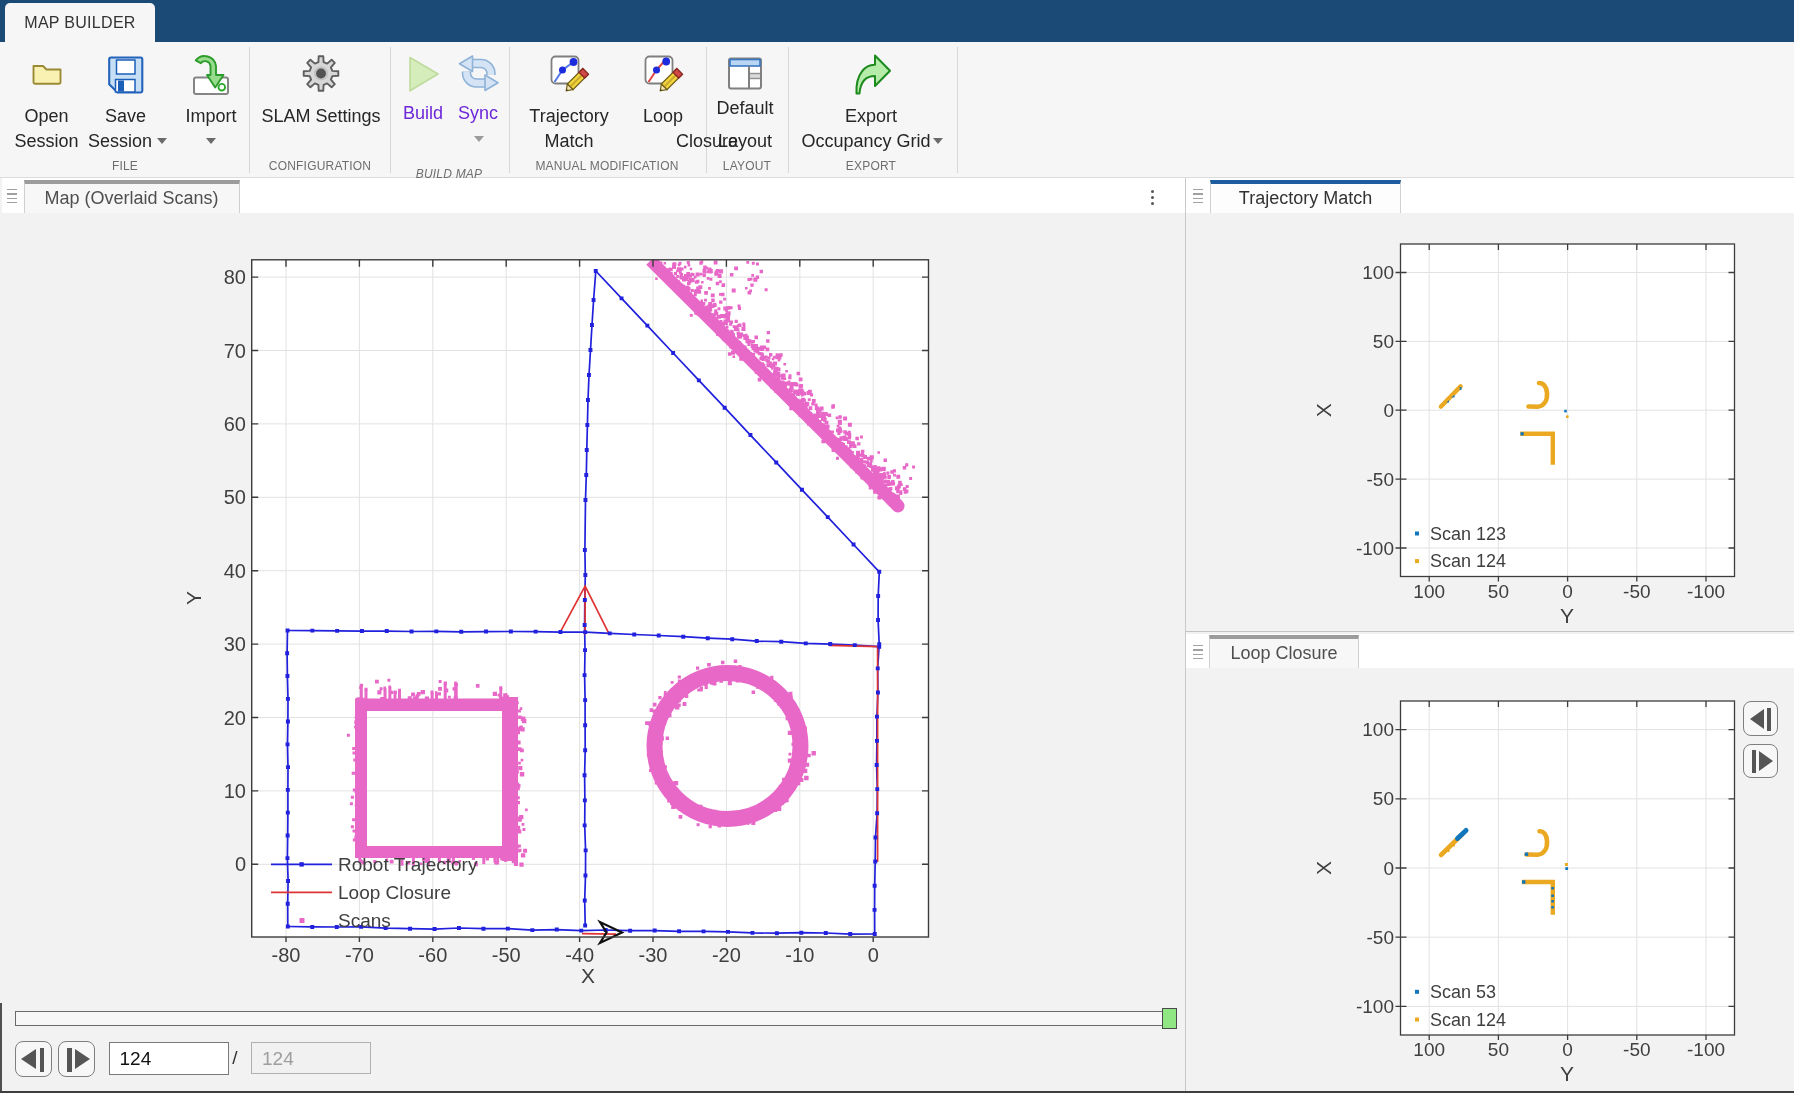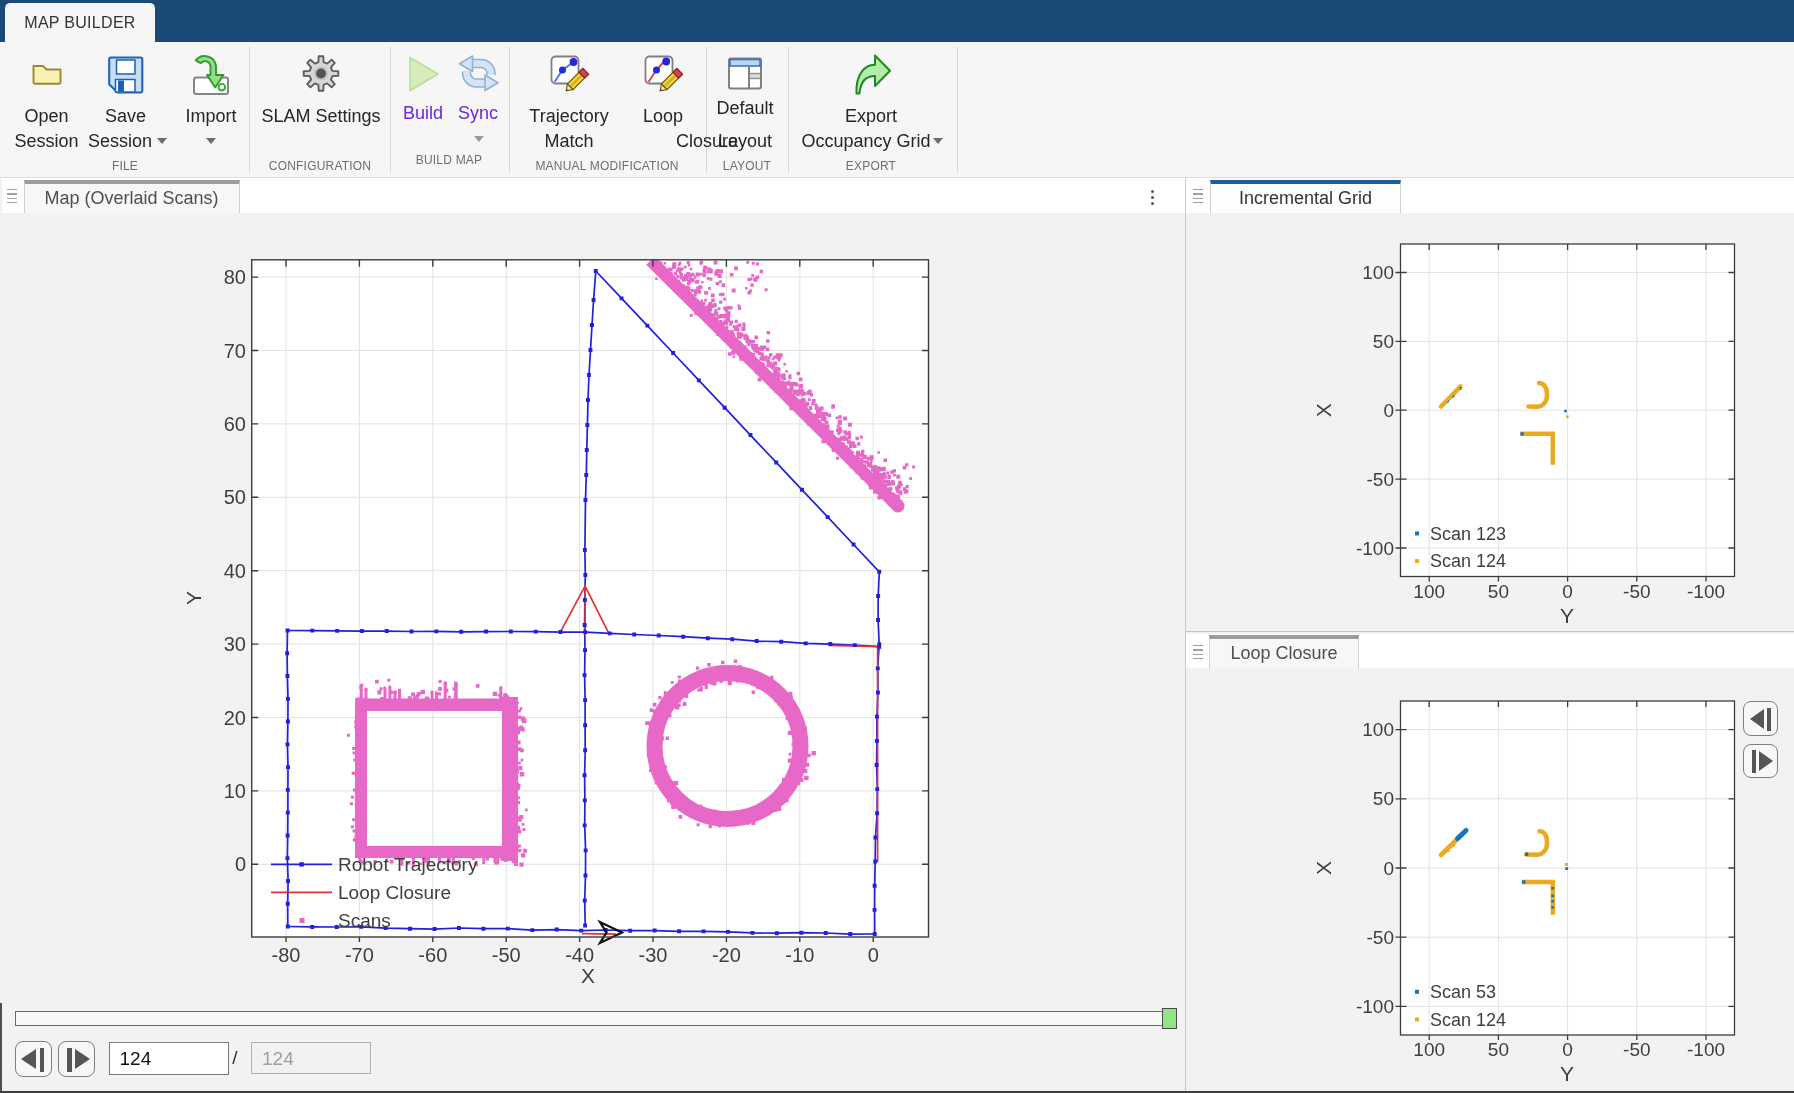--- a/index.html
+++ b/index.html
@@ -99,39 +99,39 @@
 <div class="bl" style="left:479px;top:129.5px;">Match</div>
 <div class="bl" style="left:573px;top:105px;">Loop</div>
 <div class="bl" style="left:573px;top:129.5px;margin-left:44px;">Closure</div>
 <div class="bl" style="left:655px;top:97px;">Default</div>
 <div class="bl" style="left:655px;top:129.5px;">Layout</div>
 <div class="bl" style="left:781px;top:105px;">Export</div>
 <div class="bl" style="left:776px;top:129.5px;">Occupancy Grid</div>
 <div style="position:absolute;left:932.95px;top:138.25px;width:0;height:0;border-left:5.75px solid transparent;border-right:5.75px solid transparent;border-top:6.5px solid #6b6b6b;"></div>
 <div class="sl" style="left:15px;top:159px;">FILE</div>
 <div class="sl" style="left:210px;top:159px;">CONFIGURATION</div>
-<div class="sl" style="left:339px;top:153px;">BUILD MAP</div>
+<div class="sl" style="left:339px;top:167px;font-style:italic;">BUILD MAP</div>
 <div class="sl" style="left:497px;top:159px;">MANUAL MODIFICATION</div>
 <div class="sl" style="left:637px;top:159px;">LAYOUT</div>
 <div class="sl" style="left:761px;top:159px;">EXPORT</div>
 
 <div class="abs" style="left:0;top:178px;width:1794px;height:915px;background:#f2f2f2;"></div>
 
 <div class="tabbar" style="left:2px;top:178px;width:1183px;height:35px;"></div>
 <div class="ptab" style="left:23.5px;top:180px;width:216px;border-top:4px solid #9c9c9c;">Map (Overlaid Scans)</div>
 <div style="position:absolute;left:7px;top:189px;width:10px;height:15px;background:repeating-linear-gradient(#a0a0a0 0 1.4px,transparent 1.4px 4.3px)"></div>
 <div class="abs" style="left:1151px;top:190px;width:4px;height:15px;display:flex;flex-direction:column;justify-content:space-between;">
 <div style="width:3.4px;height:3.4px;border-radius:50%;background:#555;"></div>
 <div style="width:3.4px;height:3.4px;border-radius:50%;background:#555;"></div>
 <div style="width:3.4px;height:3.4px;border-radius:50%;background:#555;"></div>
 </div>
 
 <div class="abs" style="left:1185px;top:178px;width:1px;height:915px;background:#c9c9c9;"></div>
 <div class="tabbar" style="left:1186px;top:178px;width:608px;height:35px;"></div>
-<div class="ptab" style="left:1210px;top:180px;width:191px;border-top:4px solid #1d5c9e;background:#fdfdfd;color:#333;">Incremental Grid</div>
+<div class="ptab" style="left:1210px;top:180px;width:191px;border-top:4px solid #1d5c9e;background:#fdfdfd;color:#333;">Trajectory Match</div>
 <div style="position:absolute;left:1193px;top:189px;width:10px;height:15px;background:repeating-linear-gradient(#a0a0a0 0 1.4px,transparent 1.4px 4.3px)"></div>
 <div class="abs" style="left:1186px;top:631px;width:608px;height:1px;background:#c4c4c4;"></div>
 <div class="tabbar" style="left:1186px;top:634px;width:608px;height:34px;"></div>
 <div class="ptab" style="left:1209px;top:635px;width:150px;border-top:4px solid #9c9c9c;">Loop Closure</div>
 <div style="position:absolute;left:1193px;top:645px;width:10px;height:15px;background:repeating-linear-gradient(#a0a0a0 0 1.4px,transparent 1.4px 4.3px)"></div>
 <div style="position:absolute;left:1743px;top:701px;width:35px;height:34.5px;background:#f7f7f7;border:1.6px solid #7f7f7f;border-radius:8px;box-sizing:border-box;">
     <div style="position:absolute;left:5.6000000000000005px;top:6.9px;width:0;height:0;border-top:10.35px solid transparent;border-bottom:10.35px solid transparent;border-right:14.7px solid #555;"></div>
     <div style="position:absolute;left:23.1px;top:5.865px;width:4.2px;height:22.77px;background:#555;"></div>
   </div>
 <div style="position:absolute;left:1743px;top:743.5px;width:35px;height:34px;background:#f7f7f7;border:1.6px solid #7f7f7f;border-radius:8px;box-sizing:border-box;">

